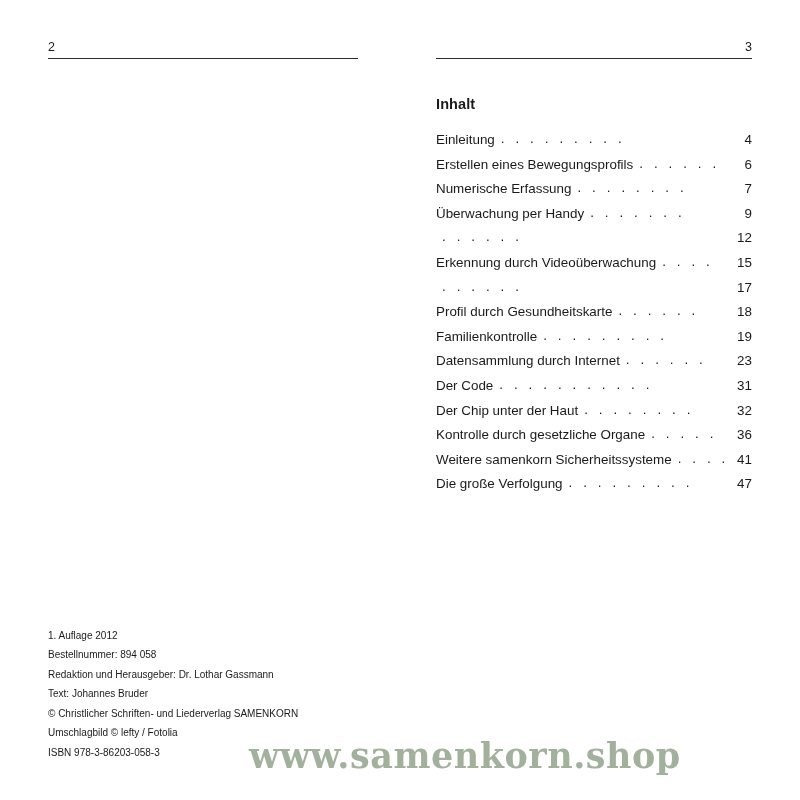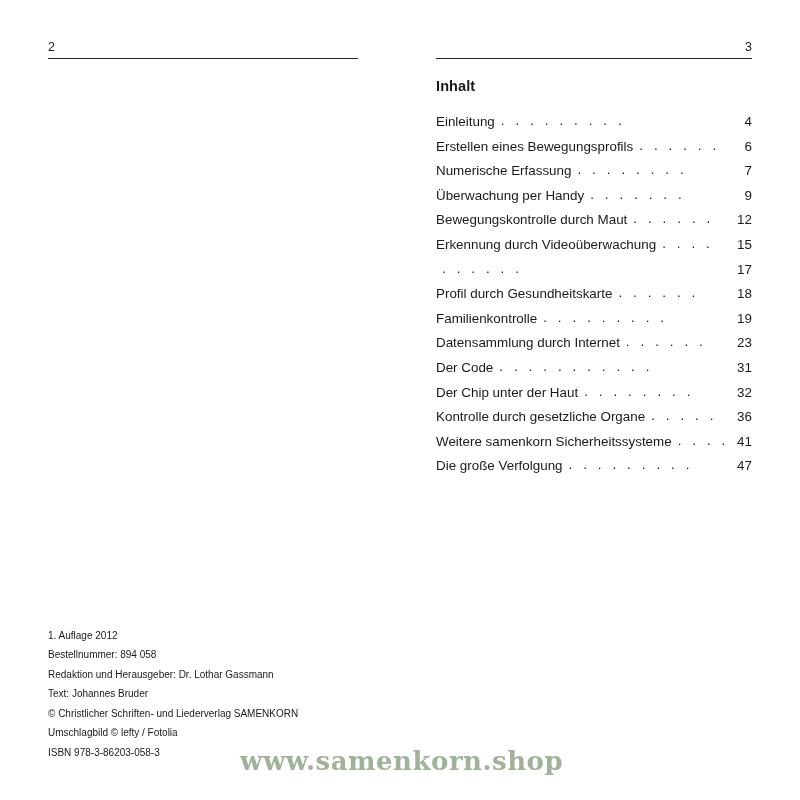--- a/index.html
+++ b/index.html
@@ -62,21 +62,21 @@
     border-top: 1px solid #2b2b2b;
   }
 
   .page-left .rule { left: 0; right: 0; }
   .page-right .rule { left: 0; right: 0; }
 
   
   .toc-title {
     font-size: 14.5px;
     font-weight: bold;
-    margin-top: 12px;
+    margin-top: 30px;
     margin-bottom: 20px;
     letter-spacing: 0.1px;
   }
 
   .toc-list {
     list-style: none;
     margin: 0;
     padding: 0;
   }
 
@@ -120,24 +120,24 @@
     color: #1a1a1a;
   }
 
   .imprint div {
     white-space: nowrap;
   }
 
   
   .watermark {
     position: absolute;
-    left: 240px;
+    left: 249px;
     bottom: 24px;
     font-family: "DejaVu Serif", serif;
-    font-size: 26px;
+    font-size: 35px;
     font-weight: bold;
     color: #9aab93;
     opacity: 0.92;
     letter-spacing: 0.5px;
     text-shadow: 1px 1px 0 rgba(255,255,255,0.55);
     pointer-events: none;
     user-select: none;
   }
 </style>
 </head>
@@ -185,21 +185,20 @@
         <span class="toc-label">Numerische Erfassung</span>
         <span class="toc-dots">. . . . . . . .</span>
         <span class="toc-page">7</span>
       </li>
       <li class="toc-row">
         <span class="toc-label">Überwachung per Handy</span>
         <span class="toc-dots">. . . . . . .</span>
         <span class="toc-page">9</span>
       </li>
       <li class="toc-row">
-        <span class="toc-label">Bewegungskontrolle durch Maut</span>
         <span class="toc-dots">. . . . . .</span>
         <span class="toc-page">12</span>
       </li>
       <li class="toc-row">
         <span class="toc-label">Erkennung durch Videoüberwachung</span>
         <span class="toc-dots">. . . .</span>
         <span class="toc-page">15</span>
       </li>
       <li class="toc-row">
         <span class="toc-dots">. . . . . .</span>

